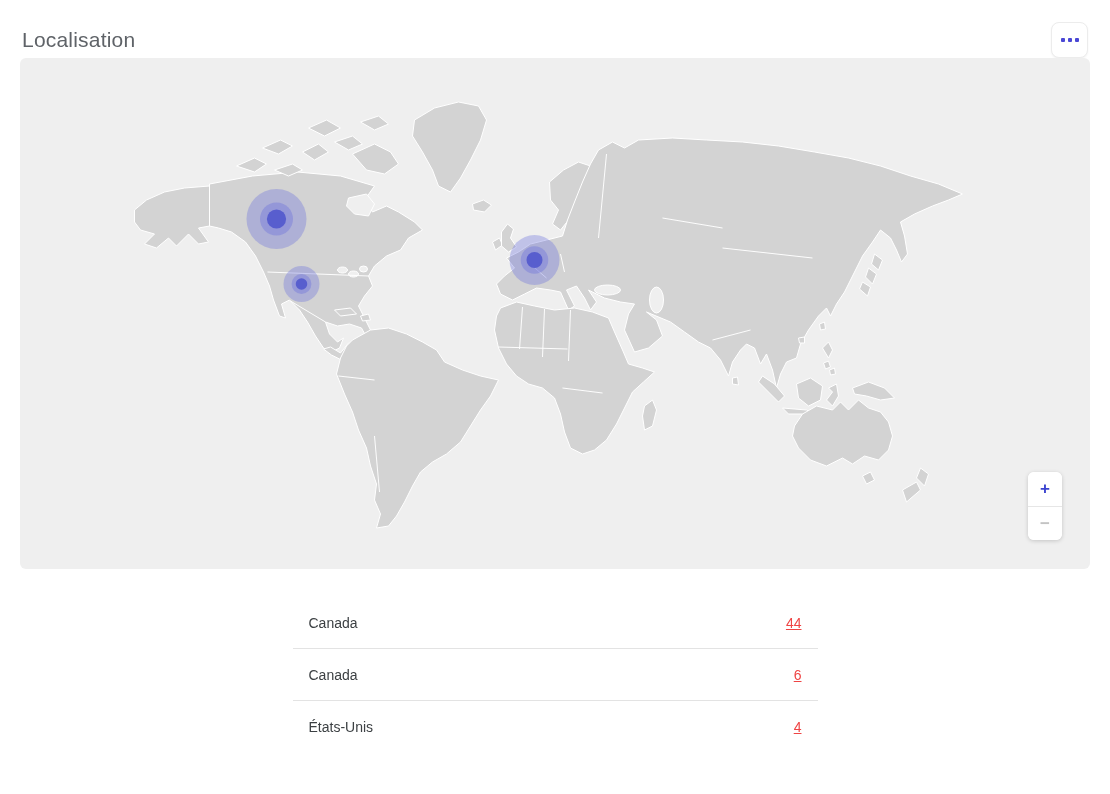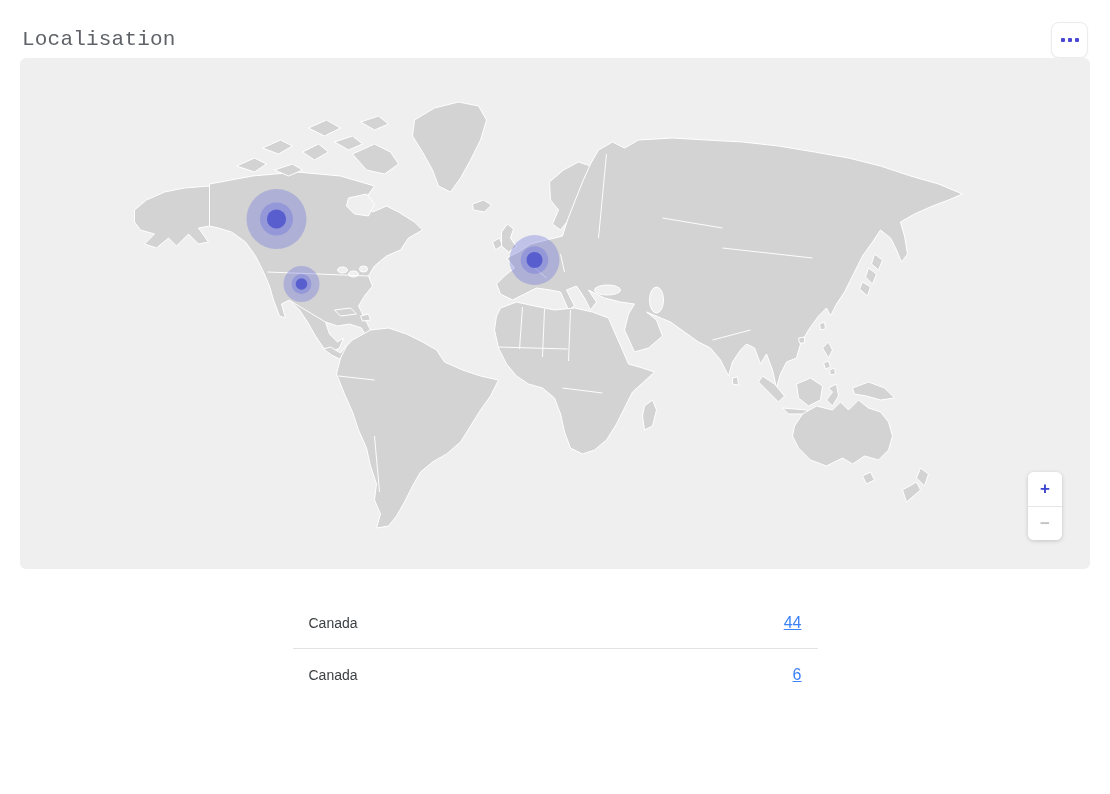--- a/index.html
+++ b/index.html
@@ -10,21 +10,20 @@
     font-family:"Liberation Sans", sans-serif;
     -webkit-font-smoothing:antialiased;
   }
   .card-header {
     display:flex; justify-content:space-between; align-items:flex-start;
     padding:22px 22px 0 22px; height:58px;
   }
   .widget-title {
     font-size:21px; color:#5f6368; font-weight:400; line-height:36px;
     letter-spacing:.2px;
-    font-family:Liberation Mono, monospace;
   }
   .menu-button {
     width:37px; height:36px; background:#fff;
     border:1px solid #ececec; border-radius:8px;
     box-shadow:0 1px 2px rgba(0,0,0,.05);
     display:flex; align-items:center; justify-content:center; gap:3px;
     cursor:pointer;
   }
   .menu-button .dot {
     width:4px; height:4px; border-radius:1px; background:#4a47d5; display:block;
@@ -51,21 +50,21 @@
   }
   .zoom-in  { color:#3b43cf; }
   .zoom-out { color:#c3c3c3; border-top:1px solid #e6e6e6; }
   .location-table { width:525px; margin:28px auto 0; }
   .table-row {
     height:52px; display:flex; justify-content:space-between; align-items:center;
     padding:0 16px; border-bottom:1px solid #e3e3e3;
     font-size:14px; color:#3c4043;
   }
   .table-row:last-child { border-bottom:none; }
-  .count-link { color:#3b82f6; text-decoration:underline; cursor:pointer; font-size:16px; }
+  .count-link { color:#ef4444; text-decoration:underline; cursor:pointer; font-size:14px; }
 </style>
 </head>
 <body>
 
 <div class="card-header">
   <div class="widget-title">Localisation</div>
   <div class="menu-button">
     <span style="display:flex;gap:3px;">
       <span class="dot"></span>
         <span class="dot"></span>
@@ -193,13 +192,17 @@
 
 <div class="location-table">
     <div class="table-row">
     <span>Canada</span>
     <a class="count-link">44</a>
   </div>
     <div class="table-row">
     <span>Canada</span>
     <a class="count-link">6</a>
   </div>
+    <div class="table-row">
+    <span>États-Unis</span>
+    <a class="count-link">4</a>
+  </div>
   </div>
 
 </body></html>

